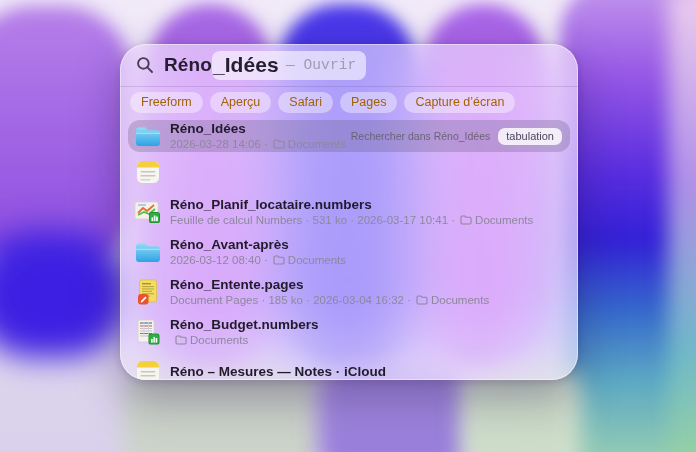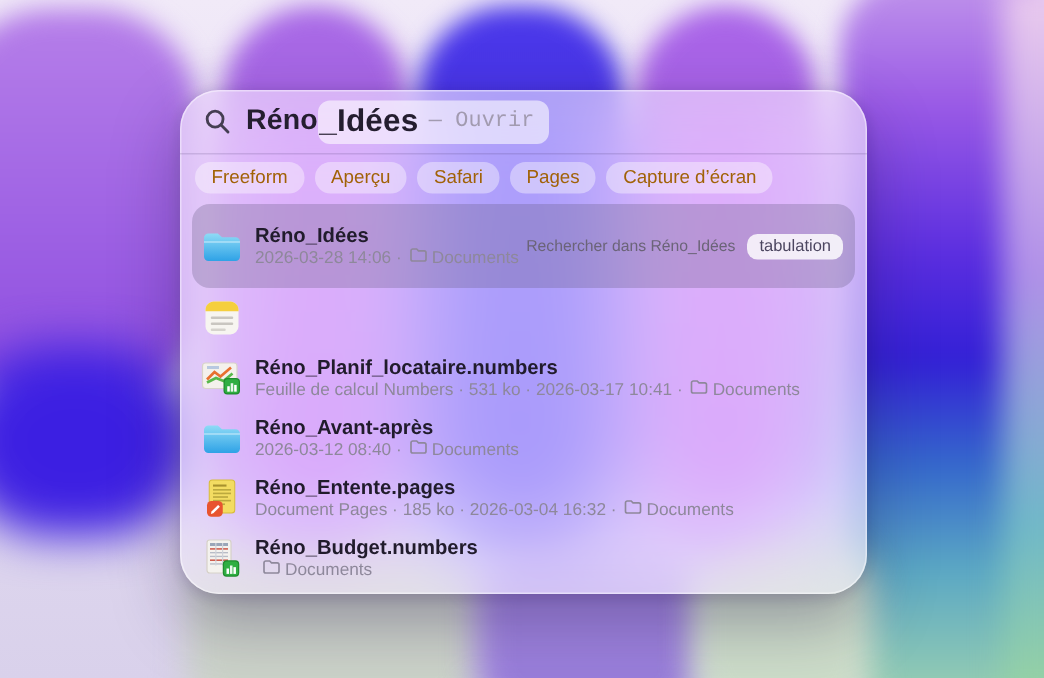--- a/index.html
+++ b/index.html
@@ -29,21 +29,21 @@
   .col-f{left:668px;top:-10px;width:60px;height:480px;
          background:linear-gradient(180deg,#eccdee,#b090e8 40%,#70b8c8 75%,#9ad4a0);filter:blur(10px);}
   .stripe-1{left:124px;top:362px;width:198px;height:120px;border-radius:36px;
          background:#ccd3c9;filter:blur(11px);}
   .stripe-2{left:318px;top:362px;width:150px;height:120px;border-radius:36px;
          background:linear-gradient(180deg,#a78fe2,#9478d8);filter:blur(11px);}
   .stripe-3{left:462px;top:362px;width:120px;height:120px;border-radius:36px;
          background:#cdddc9;filter:blur(11px);}
   
   .panel{
-    position:absolute;left:120px;top:60px;width:458px;height:336px;
+    position:absolute;left:120px;top:44px;width:458px;height:336px;
     border-radius:26px;overflow:hidden;
     background:rgba(242,235,249,0.60);
     backdrop-filter:blur(28px) saturate(1.5);
     -webkit-backdrop-filter:blur(28px) saturate(1.5);
     box-shadow:0 18px 45px rgba(35,15,75,0.35),0 2px 10px rgba(40,20,80,0.18),
                inset 0 0 0 1px rgba(255,255,255,0.45);
   }
   .searchbar{height:42px;display:flex;align-items:center;padding:0 16px;
              border-bottom:1px solid rgba(70,50,100,0.16);}
   .searchbar .mag{flex:0 0 auto;margin-right:10px;display:flex;}
@@ -54,27 +54,27 @@
          padding:2px 10px 3px 1px;margin-left:0;}
   .completion-wrap .comp{font-size:21px;font-weight:600;color:#241e2f;}
   .completion-wrap .hint{font-size:14.5px;font-weight:400;color:#a29bb0;margin-left:7px;font-family:Liberation Mono, monospace;}
   
   .chips{display:flex;gap:7px;padding:5px 10px 4px;white-space:nowrap;overflow:hidden;}
   .chip{flex:0 0 auto;background:rgba(255,255,255,0.40);border-radius:11px;
         padding:3px 11px 4px;font-size:12.5px;font-weight:500;color:#a16207;}
   
   .list{padding:3px 8px 0;}
   .row{display:flex;align-items:center;height:40px;padding:0 6px;border-radius:12px;}
-  .row.selected{height:56px;background:rgba(104,94,128,0.30);}
+  .row.selected{height:32px;background:rgba(104,94,128,0.30);}
   .ic{width:27px;height:27px;flex:0 0 auto;margin-right:9px;
       display:flex;align-items:center;justify-content:center;}
   .txt{display:flex;flex-direction:column;justify-content:center;min-width:0;}
   .title{font-size:13.5px;font-weight:600;color:#211c2c;line-height:16px;white-space:nowrap;}
   .sub{font-size:11.5px;color:#8e889b;line-height:14px;white-space:nowrap;
-       display:flex;}
+       display:flex;align-items:center;}
   .sub .match{color:#6f6983;}
   .sub .rest{color:#9b95a8;margin-left:4px;}
   .fglyph{margin:0 3px 0 5px;flex:0 0 auto;}
   .right{margin-left:auto;display:flex;align-items:center;flex:0 0 auto;text-align:right;}
   .searchin{font-size:10.5px;font-weight:500;color:#6b6478;}
   .badge{margin-left:8px;margin-right:2px;background:rgba(255,255,255,0.82);
          border-radius:7px;padding:2px 8px 3px;font-size:11px;font-weight:500;color:#4c4660;}
   svg{display:block;}
 </style>
 </head>

